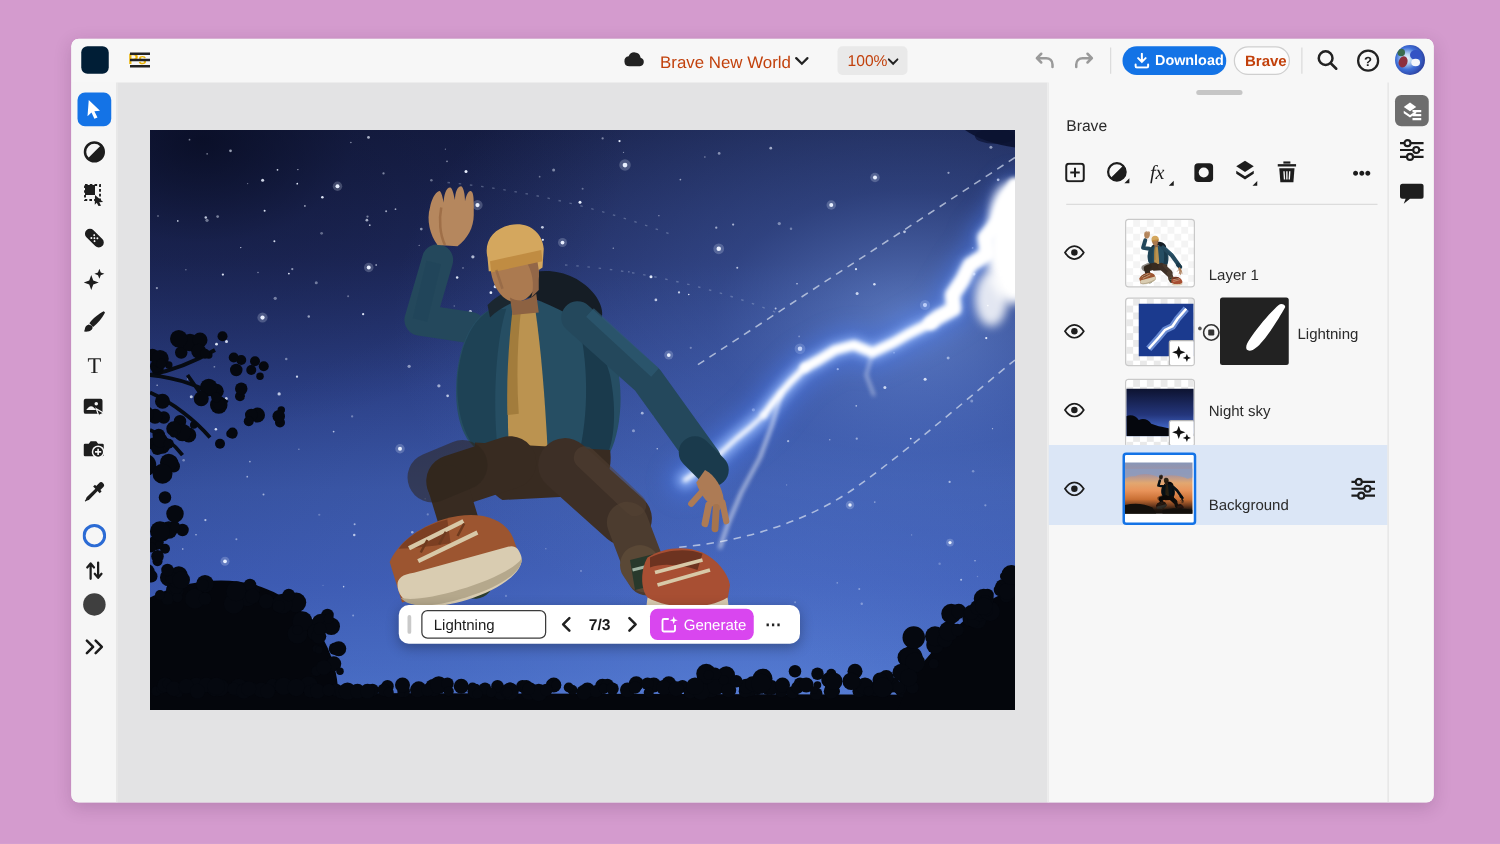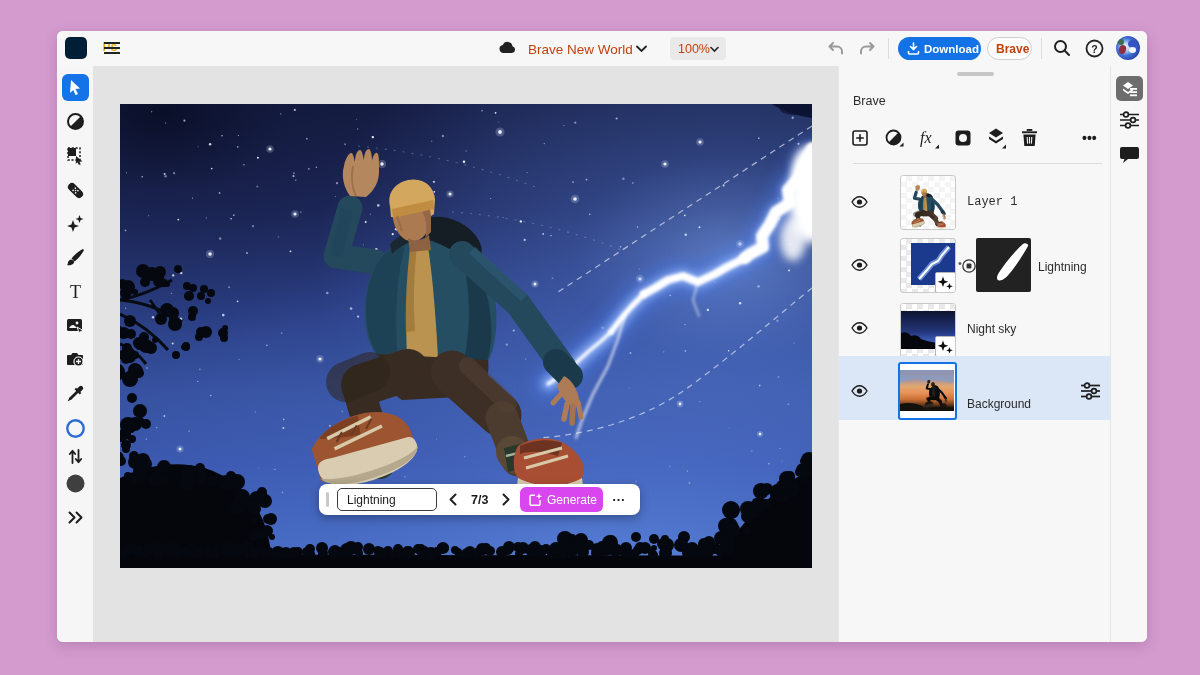--- a/index.html
+++ b/index.html
@@ -970,21 +970,21 @@
         <path d="M1,6 C3.5,2 6,0.8 8.5,0.8 C11,0.8 13.5,2 16,6 C13.5,10 11,11.2 8.5,11.2 C6,11.2 3.5,10 1,6 Z" stroke="#1d1d1d" stroke-width="1.4" fill="none"></path>
         <circle cx="8.5" cy="6" r="2.6" fill="#1d1d1d"></circle>
       </svg>
 <div class="thumb checker" style="left:61px;top:109px;">
 <svg width="54" height="53" viewBox="0 0 54 53">
           <rect width="54" height="53" fill="#fff" opacity="0.5"></rect>
 <g transform="translate(-14,3) scale(0.127)">
             <use href="#personfig"></use>
           </g>
 </svg></div>
-<span class="lname" style="top:129px;font-family:Liberation Mono, monospace;">Layer 1</span>
+<span class="lname" style="top:147px;">Layer 1</span>
 <svg class="abs" style="left:12px;top:193px" width="17" height="12" viewBox="0 0 17 12">
         <path d="M1,6 C3.5,2 6,0.8 8.5,0.8 C11,0.8 13.5,2 16,6 C13.5,10 11,11.2 8.5,11.2 C6,11.2 3.5,10 1,6 Z" stroke="#1d1d1d" stroke-width="1.4" fill="none"></path>
         <circle cx="8.5" cy="6" r="2.6" fill="#1d1d1d"></circle>
       </svg>
 <div class="thumb checker" style="left:61px;top:172px;">
 <svg width="54" height="53" viewBox="0 0 54 53">
           <rect x="10" y="4" width="44" height="42" fill="#1b3a8e"></rect>
 <path d="M48,8 L41,16 37,22 31,25 26,31 18,40" stroke="#9dc0ff" stroke-width="5.5" opacity="0.6" fill="none"></path>
 <path d="M48,8 L41,16 37,22 31,25 26,31 18,40" stroke="#fff" stroke-width="2" fill="none"></path>
 </svg><div class="abs" style="left:34px;top:33px;width:21px;height:21px;background:#fff;border:1px solid #b5b5b5;border-radius:2px;"><svg width="19" height="19" viewBox="0 0 19 19">

